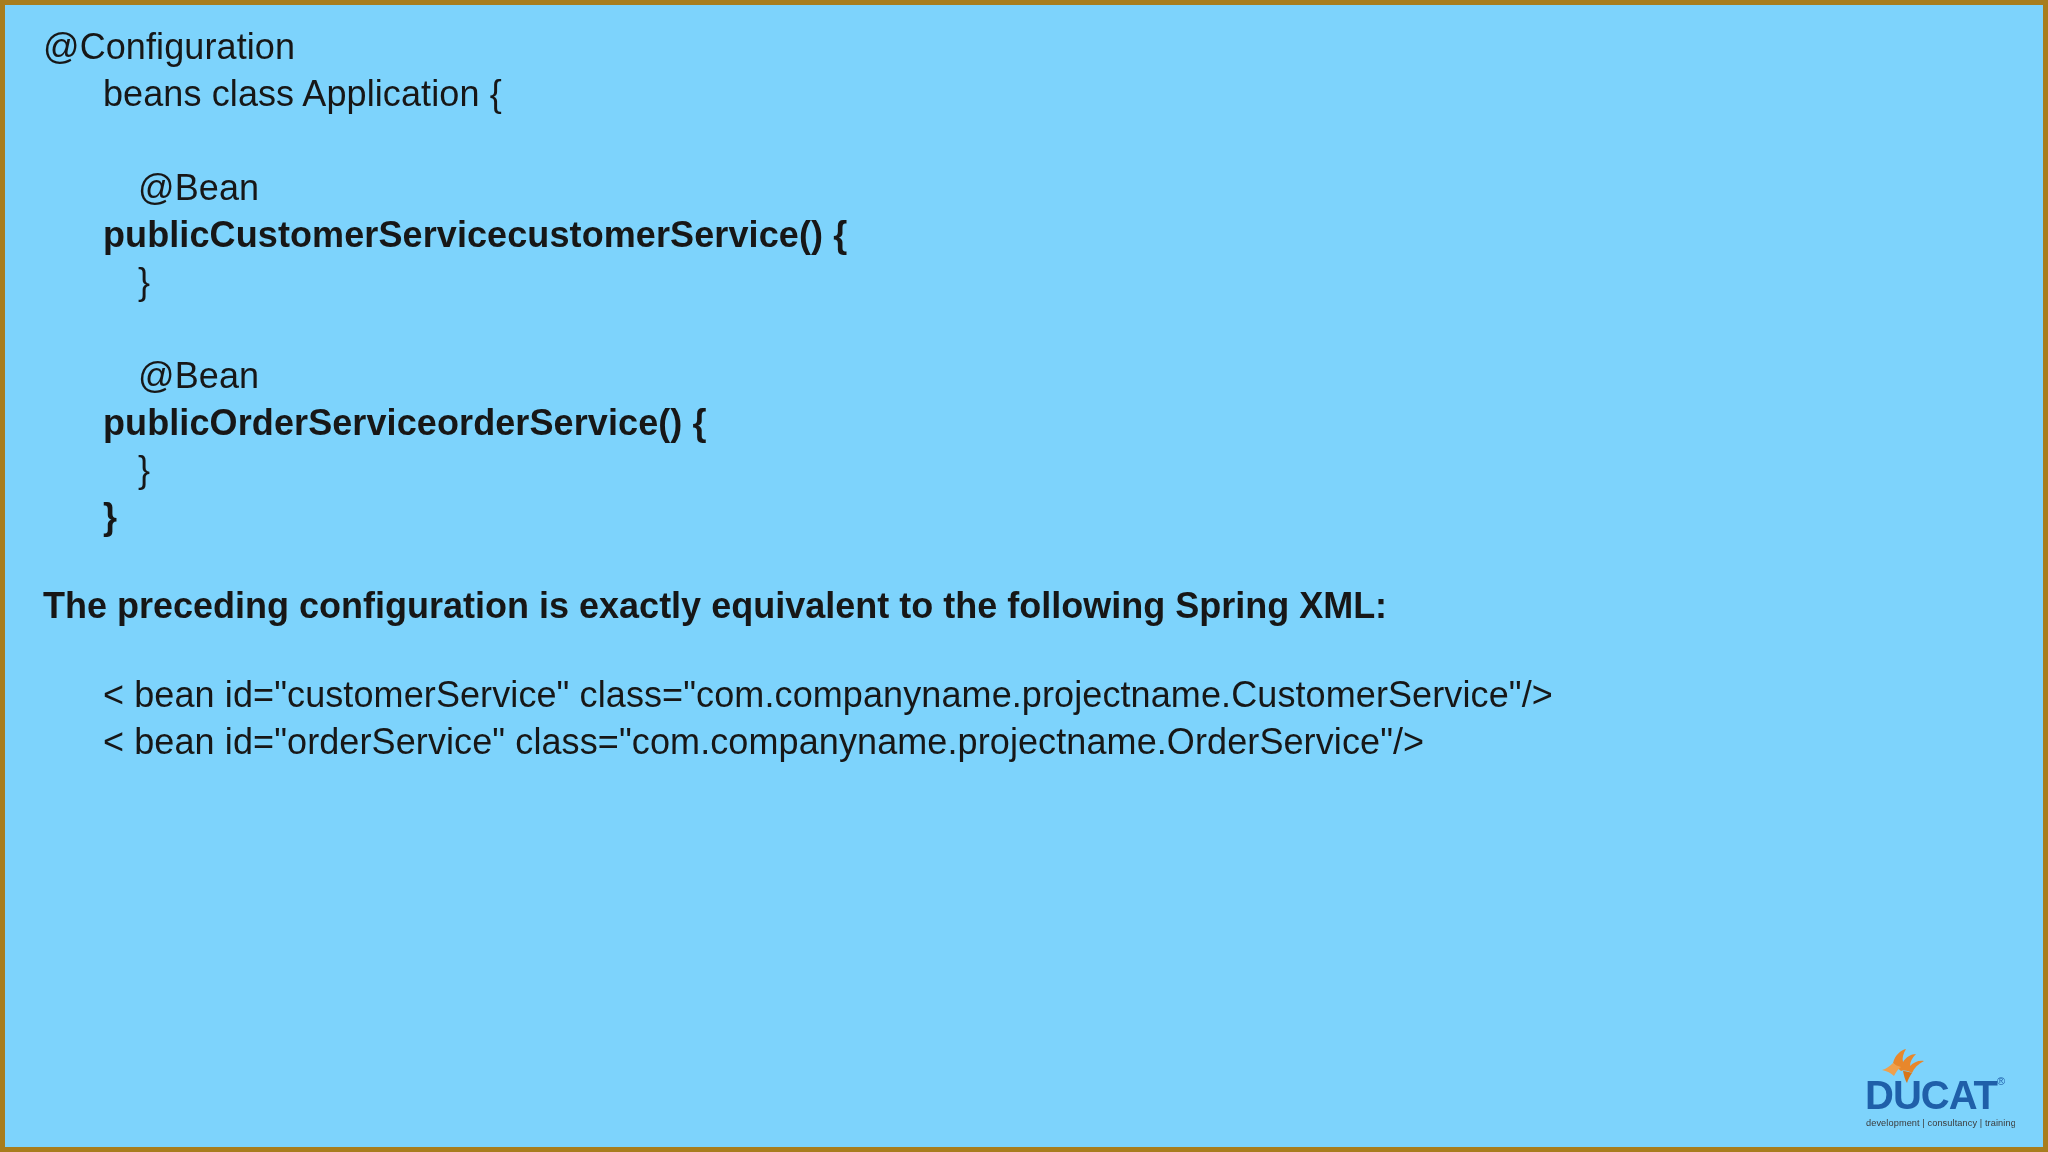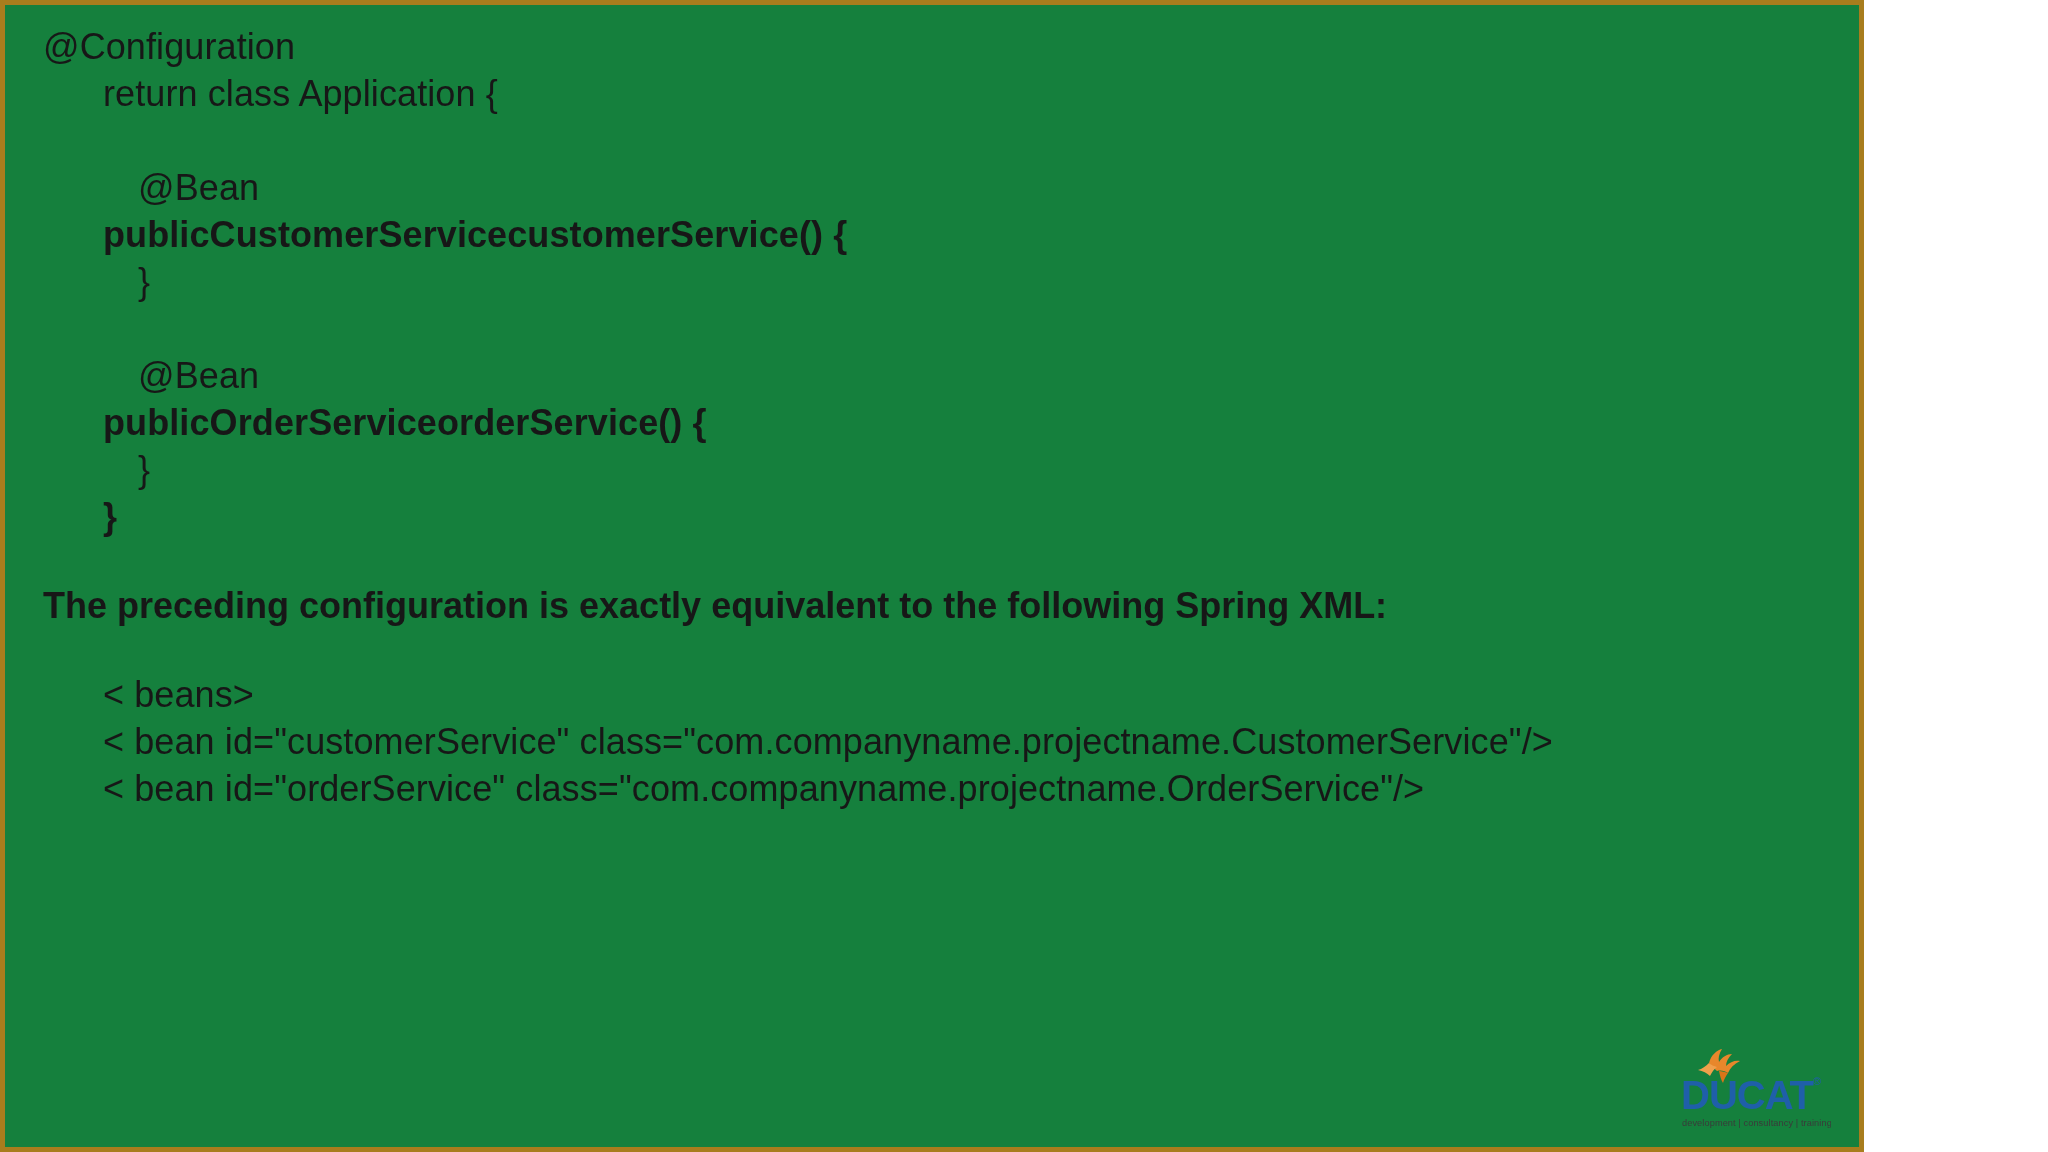--- a/index.html
+++ b/index.html
@@ -3,23 +3,23 @@
 <meta charset="utf-8">
 <title>Spring Java Configuration Slide</title>
 <style>
   html, body {
     margin: 0;
     padding: 0;
     background: #ffffff;
   }
   #slide {
     position: relative;
-    width: 1864px;
+    width: 2048px;
     height: 1152px;
-    background: #15803d;
+    background: #7dd3fc;
     box-sizing: border-box;
     border: 5px solid #A87D1D;
     overflow: hidden;
     font-family: "Liberation Sans", "DejaVu Sans", sans-serif;
   }
   #content {
     position: absolute;
     left: 38px;
     top: 18px;
     right: 38px;
@@ -70,40 +70,39 @@
 </style>
 </head>
 <body>
 
 <div id="slide">
 
   <div id="content">
 
     <div>
       <div class="line code-line ind0">@Configuration</div>
-      <div class="line code-line ind1">return class Application {</div>
+      <div class="line code-line ind1">beans class Application {</div>
       <div class="blank">&nbsp;</div>
       <div class="line code-line ind3">@Bean</div>
       <div class="line code-line ind2">publicCustomerServicecustomerService() {</div>
       <div class="line code-line ind3">}</div>
       <div class="blank">&nbsp;</div>
       <div class="line code-line ind3">@Bean</div>
       <div class="line code-line ind2">publicOrderServiceorderService() {</div>
       <div class="line code-line ind3">}</div>
       <div class="line code-line ind2">}</div>
     </div>
 
     <div class="gap-md"></div>
 
     <div class="prose ind0">The preceding configuration is exactly equivalent to the following Spring XML:</div>
 
     <div class="gap-md"></div>
 
     <div>
-      <div class="line code-line ind1">&lt; beans&gt;</div>
       <div class="line code-line ind1">&lt; bean id="customerService" class="com.companyname.projectname.CustomerService"/&gt;</div>
       <div class="line code-line ind1">&lt; bean id="orderService" class="com.companyname.projectname.OrderService"/&gt;</div>
     </div>
 
     <div class="gap-md"></div>
 
 
   </div>
 
   <div id="logo">

